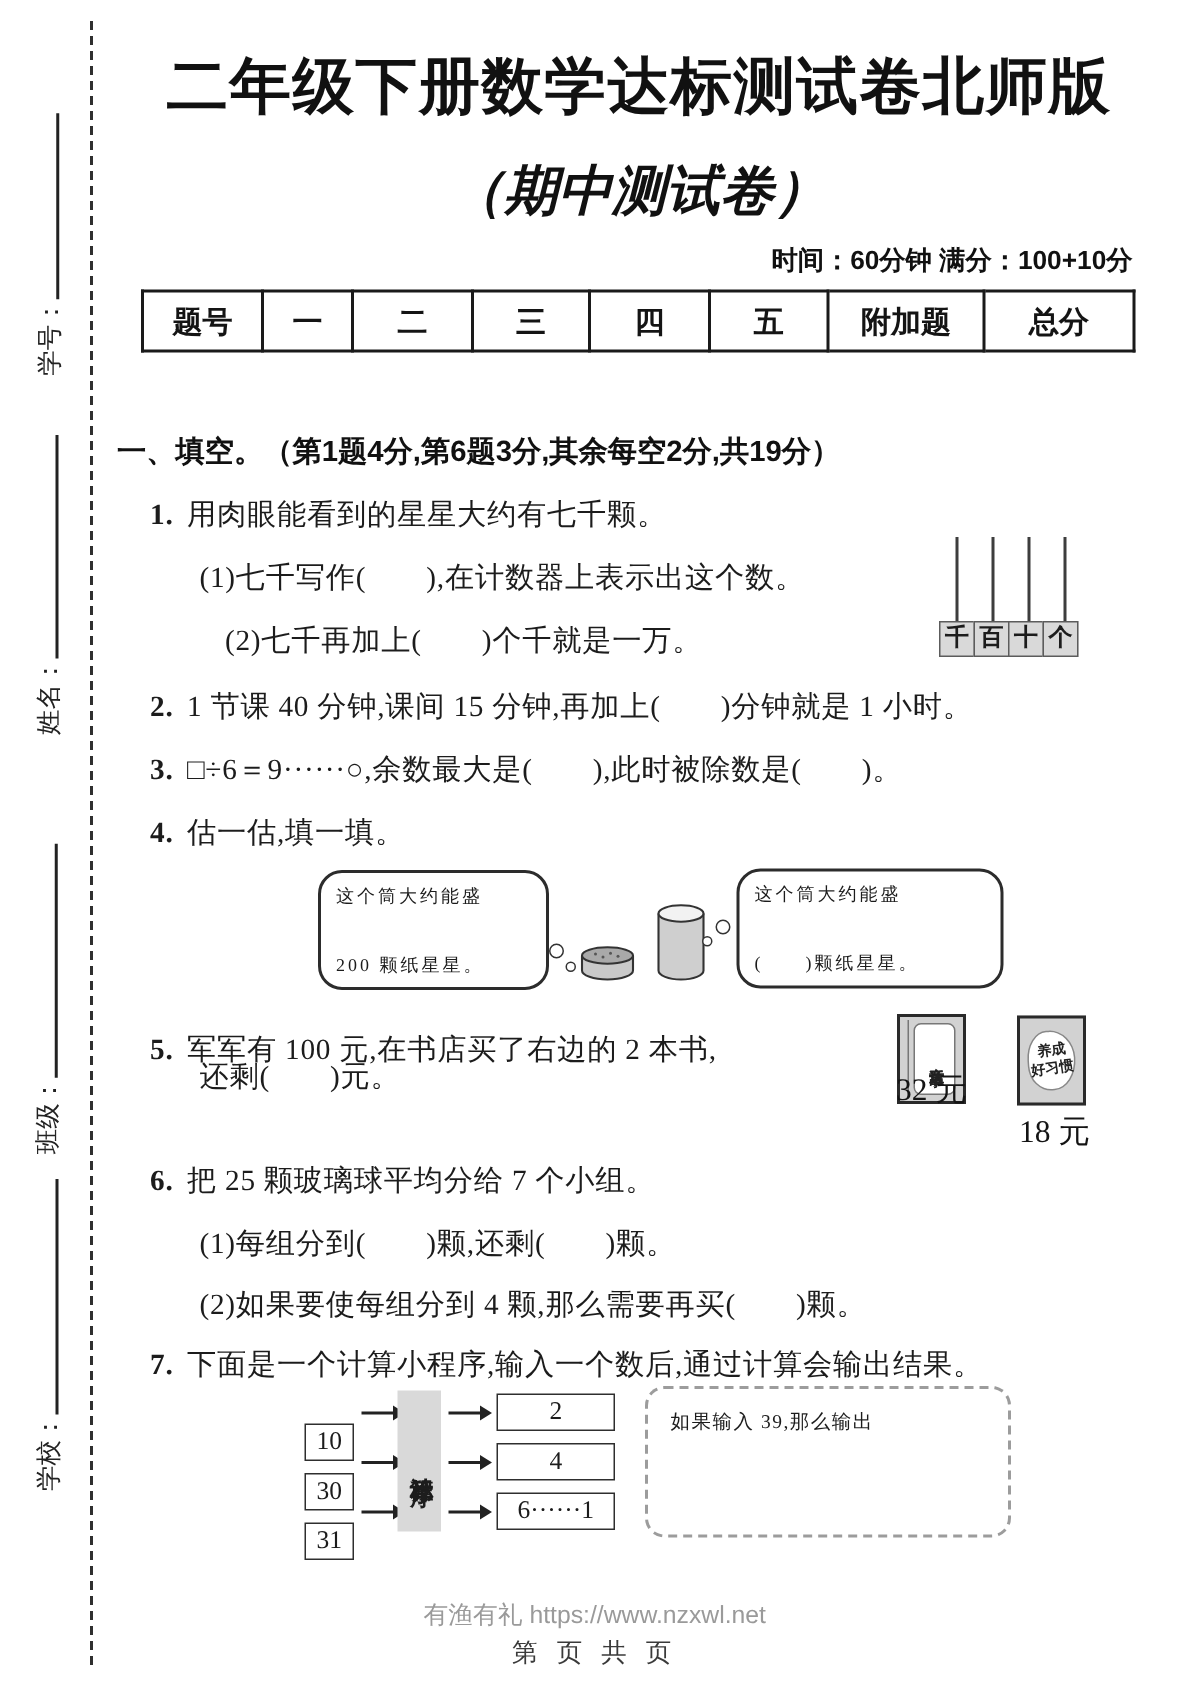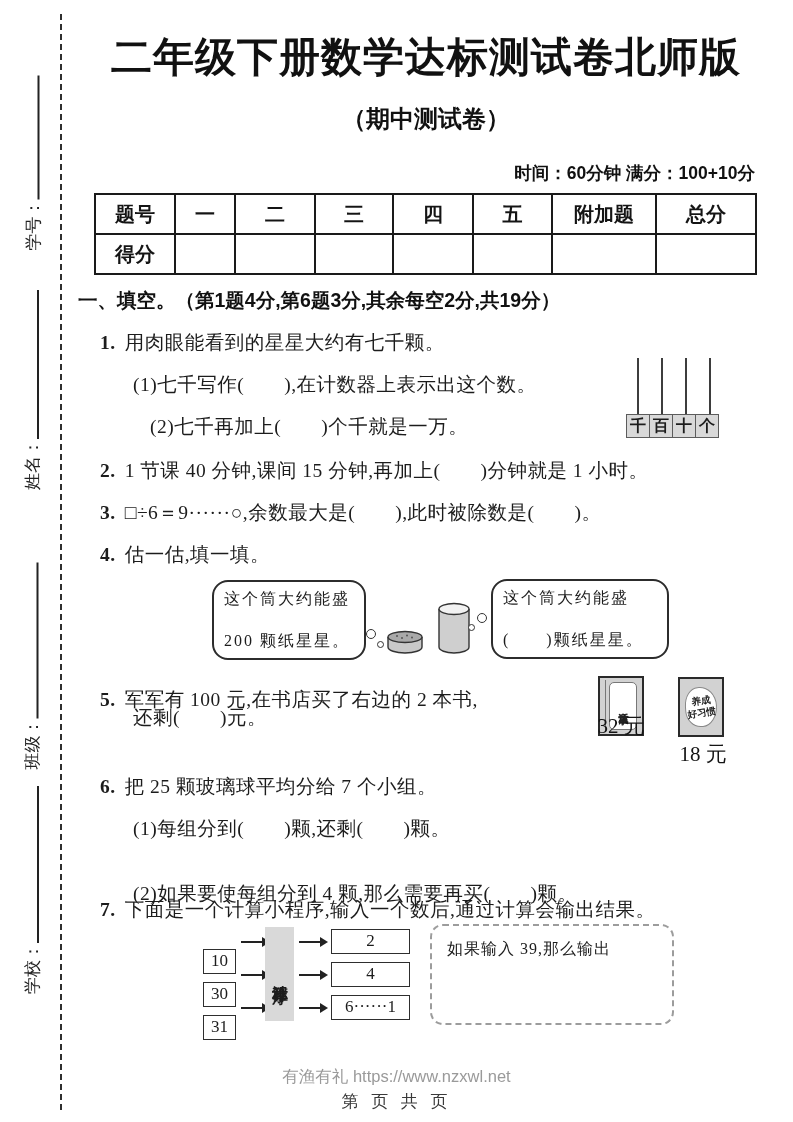--- a/index.html
+++ b/index.html
@@ -9,62 +9,62 @@
   .abs { position:absolute; }
 
   
   .cut-line { position:absolute; left:60px; top:14px; height:1096px; width:0; border-left:2px dashed #2f2f2f; }
   .side-field { position:absolute; height:26px; display:flex; align-items:center; transform:rotate(-90deg); font-family:"Liberation Sans", sans-serif; }
   .side-label { font-size:17px; color:#222; white-space:nowrap; }
   .side-line { flex:1; height:13px; border-bottom:2px solid #222; }
 
   
   .title { position:absolute; top:30px; left:90px; width:672px; text-align:center; font-size:41px; font-weight:bold; font-family:"Liberation Sans", sans-serif; letter-spacing:1px; color:#111; }
-  .subtitle { position:absolute; top:103px; left:90px; width:672px; text-align:center; font-size:24px; font-weight:bold; font-family:"Liberation Sans", sans-serif; color:#111; }
+  .subtitle { position:absolute; top:103px; left:90px; width:672px; text-align:center; font-size:36px; font-weight:bold; font-family:"Liberation Sans", sans-serif; color:#111;font-style:italic; }
   .exam-info { position:absolute; top:161px; left:95px; width:660px; text-align:right; font-size:17.5px; font-weight:bold; font-family:"Liberation Sans", sans-serif; color:#111; }
 
   
   .score-table { position:absolute; top:193px; left:94px; border-collapse:collapse; table-layout:fixed; font-family:"Liberation Sans", sans-serif; }
   .score-table td { border:2px solid #1a1a1a; height:40px; text-align:center; vertical-align:middle; font-size:20px; font-weight:bold; color:#141414; padding:0; }
 
   
   .sec-head { position:absolute; left:78px; font-size:19.5px; font-weight:bold; font-family:"Liberation Sans", sans-serif; color:#111; white-space:nowrap; }
   .qline { position:absolute; left:100px; font-size:19.5px; white-space:nowrap; letter-spacing:0.5px; }
   .qline.sub { left:133px; }
   .qnum { font-weight:bold; margin-right:9px; font-family:"Liberation Serif", serif; }
 
   
   .abacus { position:absolute; left:626px; top:358px; width:98px; height:80px; }
   .rod { position:absolute; top:0; width:2px; height:56px; background:#3d3d3d; }
   .abacus-boxes { position:absolute; top:56px; left:0; display:flex; }
   .abacus-box { width:24px; height:24px; margin-left:-1px; background:#d9d9d9; border:1px solid #5c5c5c; font-size:16px; font-weight:bold; text-align:center; line-height:22px; font-family:"Liberation Sans", sans-serif; }
   .abacus-box:first-child { margin-left:0; }
 
   
-  .bubble { position:absolute; border:2px solid #2c2c2c; border-radius:16px; background:#fff; padding:7px 10px 6px 10px; display:flex; flex-direction:column; justify-content:space-between; font-size:16px; letter-spacing:2px; white-space:nowrap; }
+  .bubble { position:absolute; border:2px solid #2c2c2c; border-radius:16px; background:#fff; padding:7px 10px 6px 10px; display:flex; flex-direction:column; justify-content:space-between; font-size:12px; letter-spacing:2px; white-space:nowrap; }
   .dot { position:absolute; border:1.4px solid #333; border-radius:50%; background:#fff; }
 
   
   .book { position:absolute; width:46px; height:60px; background:#d2d2d2; border:2px solid #2a2a2a; }
   .book .spine { position:absolute; left:2px; top:2px; bottom:2px; width:4px; border-right:1px solid #777; }
   .book .panel { position:absolute; left:9px; right:5px; top:4px; bottom:4px; background:#fff; border:1px solid #777; border-radius:5px; display:flex; align-items:center; justify-content:center; }
   .book .panel-cloud { position:absolute; left:5px; right:5px; top:8px; bottom:8px; background:#fff; border:1px solid #888; border-radius:45% 55% 50% 50% / 50% 50% 55% 45%; display:flex; flex-direction:column; align-items:center; justify-content:center; transform:rotate(-4deg); }
   .vtext { writing-mode:vertical-rl; text-orientation:upright; font-size:10px; font-weight:bold; font-family:"Liberation Sans", sans-serif; letter-spacing:1px; color:#222; }
   .cloud-line { font-size:9.5px; font-weight:bold; font-family:"Liberation Sans", sans-serif; color:#222; line-height:1.25; transform:rotate(-4deg); }
   .price { position:absolute; width:66px; text-align:center; font-size:21px; color:#141414; }
 
   
   .io-box { position:absolute; border:1.6px solid #2e2e2e; background:#fff; text-align:center; font-size:17px; line-height:22px; height:25px; }
   .in-box { left:203px; width:33px;margin-top:20px; }
   .out-box { left:331px; width:79px; }
   .prog-box { position:absolute; left:265px; top:927px; width:29px; height:94px; background:#d9d9d9; display:flex; align-items:center; justify-content:center; }
   .prog-box span { writing-mode:vertical-rl; text-orientation:upright; font-size:15.5px; font-weight:bold; font-family:"Liberation Sans", sans-serif; color:#1d1d1d; letter-spacing:1px; }
   .arrow { position:absolute; width:22px; height:2px; background:#222; }
   .arrow::after { content:""; position:absolute; right:-7px; top:-4px; width:0; height:0; border-left:8px solid #222; border-top:5px solid transparent; border-bottom:5px solid transparent; }
-  .note-box { position:absolute; left:430px; top:924px; width:244px; height:101px; border:2px dashed #9c9c9c; border-radius:13px; padding:13px 14px 10px 15px; display:flex; flex-direction:column; justify-content:space-between; font-size:16px; letter-spacing:1px; white-space:nowrap; }
+  .note-box { position:absolute; left:430px; top:924px; width:244px; height:101px; border:2px dashed #9c9c9c; border-radius:13px; padding:13px 14px 10px 15px; display:flex; flex-direction:column; justify-content:space-between; font-size:13px; letter-spacing:1px; white-space:nowrap; }
 
   
   .footer-credit { position:absolute; top:1066px; left:0; width:793px; text-align:center; font-size:16.5px; color:#9a9a9a; font-family:"Liberation Sans", sans-serif; }
   .footer-page { position:absolute; top:1090px; left:0; width:793px; text-align:center; font-size:17px; color:#3a3a3a; letter-spacing:4px; font-family:"Liberation Sans", sans-serif; }
 </style>
 </head>
 <body>
 
 <div class="page">
 
@@ -106,30 +106,20 @@
         <tr>
       <td>题号</td>
       <td>一</td>
       <td>二</td>
       <td>三</td>
       <td>四</td>
       <td>五</td>
       <td>附加题</td>
       <td>总分</td>
     </tr>
-    <tr>
-      <td>得分</td>
-      <td></td>
-      <td></td>
-      <td></td>
-      <td></td>
-      <td></td>
-      <td></td>
-      <td></td>
-    </tr>
   </tbody>
     </table>
 
   <div class="sec-head" style="top:287px;">一、填空。（第1题4分,第6题3分,其余每空2分,共19分）</div>
 
   <div class="qline" style="top:329px;">
     <span class="qnum">1.</span><span>用肉眼能看到的星星大约有七千颗。</span>
   </div>
   <div class="qline sub" style="top:371px;">(1)七千写作(　　),在计数器上表示出这个数。</div>
   <div class="qline sub" style="top:413px;margin-left:17px;">(2)七千再加上(　　)个千就是一万。</div>
@@ -202,21 +192,21 @@
       <span class="cloud-line">养成</span>
       <span class="cloud-line">好习惯</span>
     </div>
   </div>
   <div class="price" style="left:670px; top:740px;">18 元</div>
 
   <div class="qline" style="top:773px;">
     <span class="qnum">6.</span><span>把 25 颗玻璃球平均分给 7 个小组。</span>
   </div>
   <div class="qline sub" style="top:815px;text-align:right;">(1)每组分到(　　)颗,还剩(　　)颗。</div>
-  <div class="qline sub" style="top:856px;margin-top:24px;">(2)如果要使每组分到 4 颗,那么需要再买(　　)颗。</div>
+  <div class="qline sub" style="top:856px;">(2)如果要使每组分到 4 颗,那么需要再买(　　)颗。</div>
 
   <div class="qline" style="top:896px;">
     <span class="qnum">7.</span><span>下面是一个计算小程序,输入一个数后,通过计算会输出结果。</span>
   </div>
 
   <div class="io-box in-box" style="top:929px;">10</div>
   <div class="io-box in-box" style="top:962px;">30</div>
   <div class="io-box in-box" style="top:995px;">31</div>
 
   <span class="arrow" style="left:241px; top:941px;"></span>

